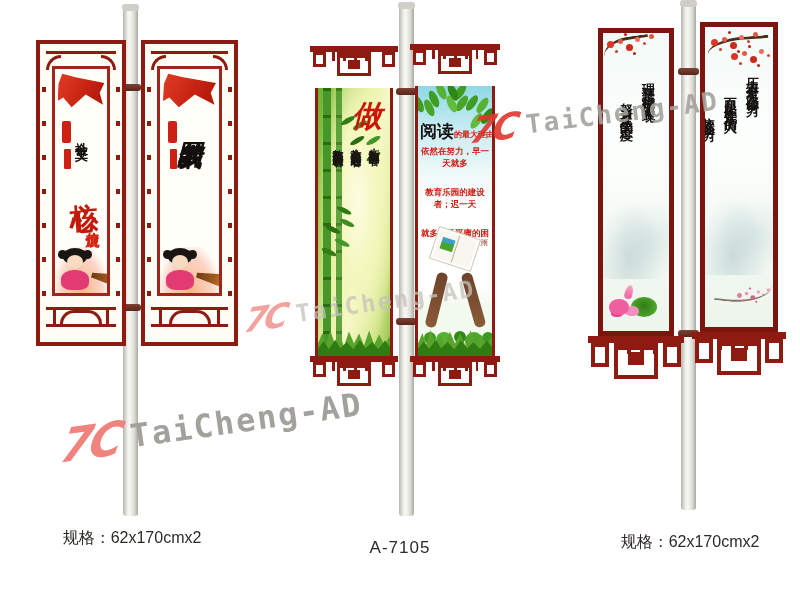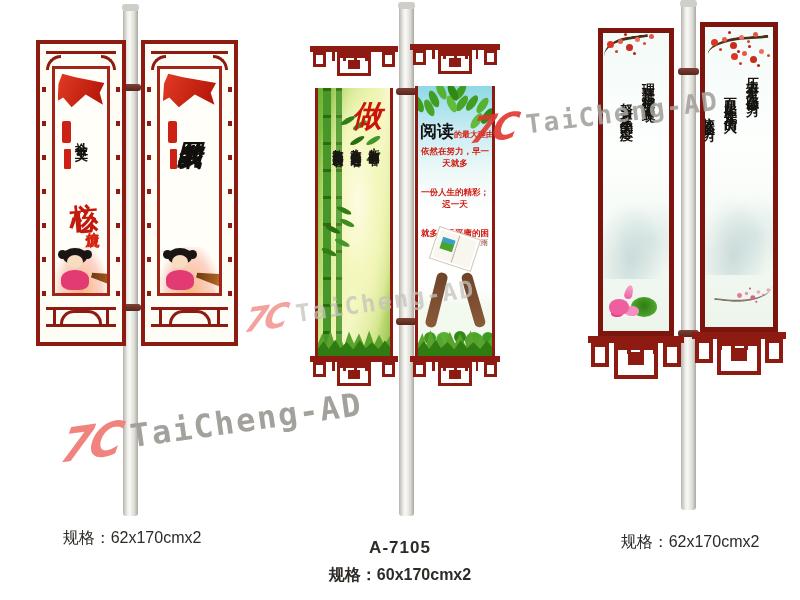--- a/index.html
+++ b/index.html
@@ -174,21 +174,21 @@
   .wm2 .wm-text{font-size:24px;color:#c4c2bb;}
   .wm3{left:470px;top:98px;opacity:.9;transform:rotate(-7deg);}
   .wm3 .wm-logo{font-size:36px;color:#df372e;}
   .wm3 .wm-text{font-size:26px;color:#a5a39d;}
 
   
   .label{position:absolute;text-align:center;color:#2e2b27;z-index:10;}
   .label .code{font-size:17px;letter-spacing:1px;margin-bottom:7px;}
   .label .spec{font-size:16px;}
   .lab1{left:40px;top:528px;width:184px;}
-  .lab2{left:305px;top:538px;width:190px;font-weight:bold;}
+  .lab2{left:305px;top:538px;width:190px;}
   .lab3{left:595px;top:532px;width:190px;}
 </style>
 </head>
 <body>
 
 <div class="canvas">
 
   <div class="pole" style="left:123px;top:4px;height:512px;"></div>
   <div class="pole" style="left:399px;top:2px;height:514px;"></div>
   <div class="pole" style="left:681px;top:0;height:510px;"></div>
@@ -300,21 +300,21 @@
         </span>
     </div>
     <div class="b2 b2b-bg">
       <i class="leafcluster lc1"></i>
       <i class="leafcluster lc2"></i>
       <div class="t-read-row">
         <span class="t-read">阅读</span><span class="t-read-rest">的最大理由是</span>
       </div>
       <div class="redlines">
         <span>依然在努力，早一天就多</span>
-        <span>一份人生的精彩；迟一天</span>
+        <span>教育乐园的建设者；迟一天</span>
         <span>就多一天平庸的困扰。</span>
       </div>
       <div class="sig">——余秋雨</div>
       <div class="bookart">
         <i class="arm al"></i>
         <i class="arm ar"></i>
         <i class="book"></i>
       </div>
       <i class="bushes"></i>
       <i class="grass"></i>
@@ -386,19 +386,18 @@
   <div class="wm wm3">
     <span class="wm-logo">7C</span>
     <span class="wm-text">TaiCheng-AD</span>
   </div>
 
   <div class="label lab1">
     <div class="spec">规格：62x170cmx2</div>
   </div>
   <div class="label lab2">
     <div class="code">A-7105</div>
-    <div class="spec">规格：60x170cmx2</div>
   </div>
   <div class="label lab3">
     <div class="spec">规格：62x170cmx2</div>
   </div>
 
 </div>
 
 </body></html>

